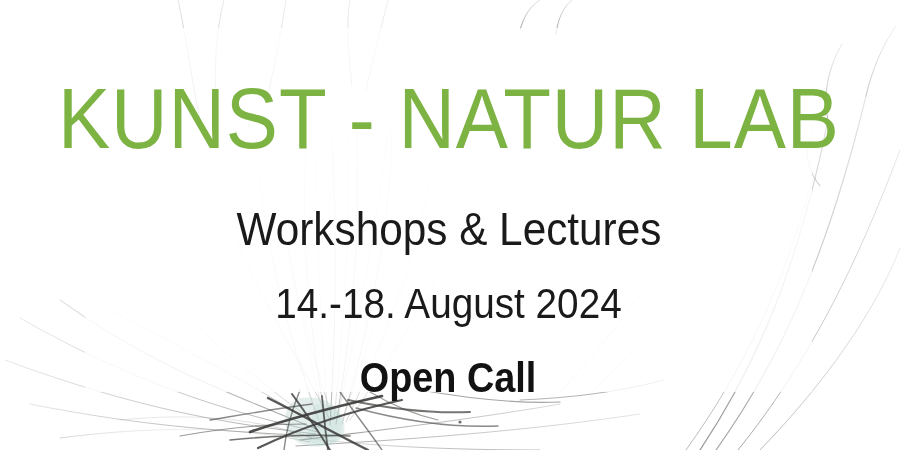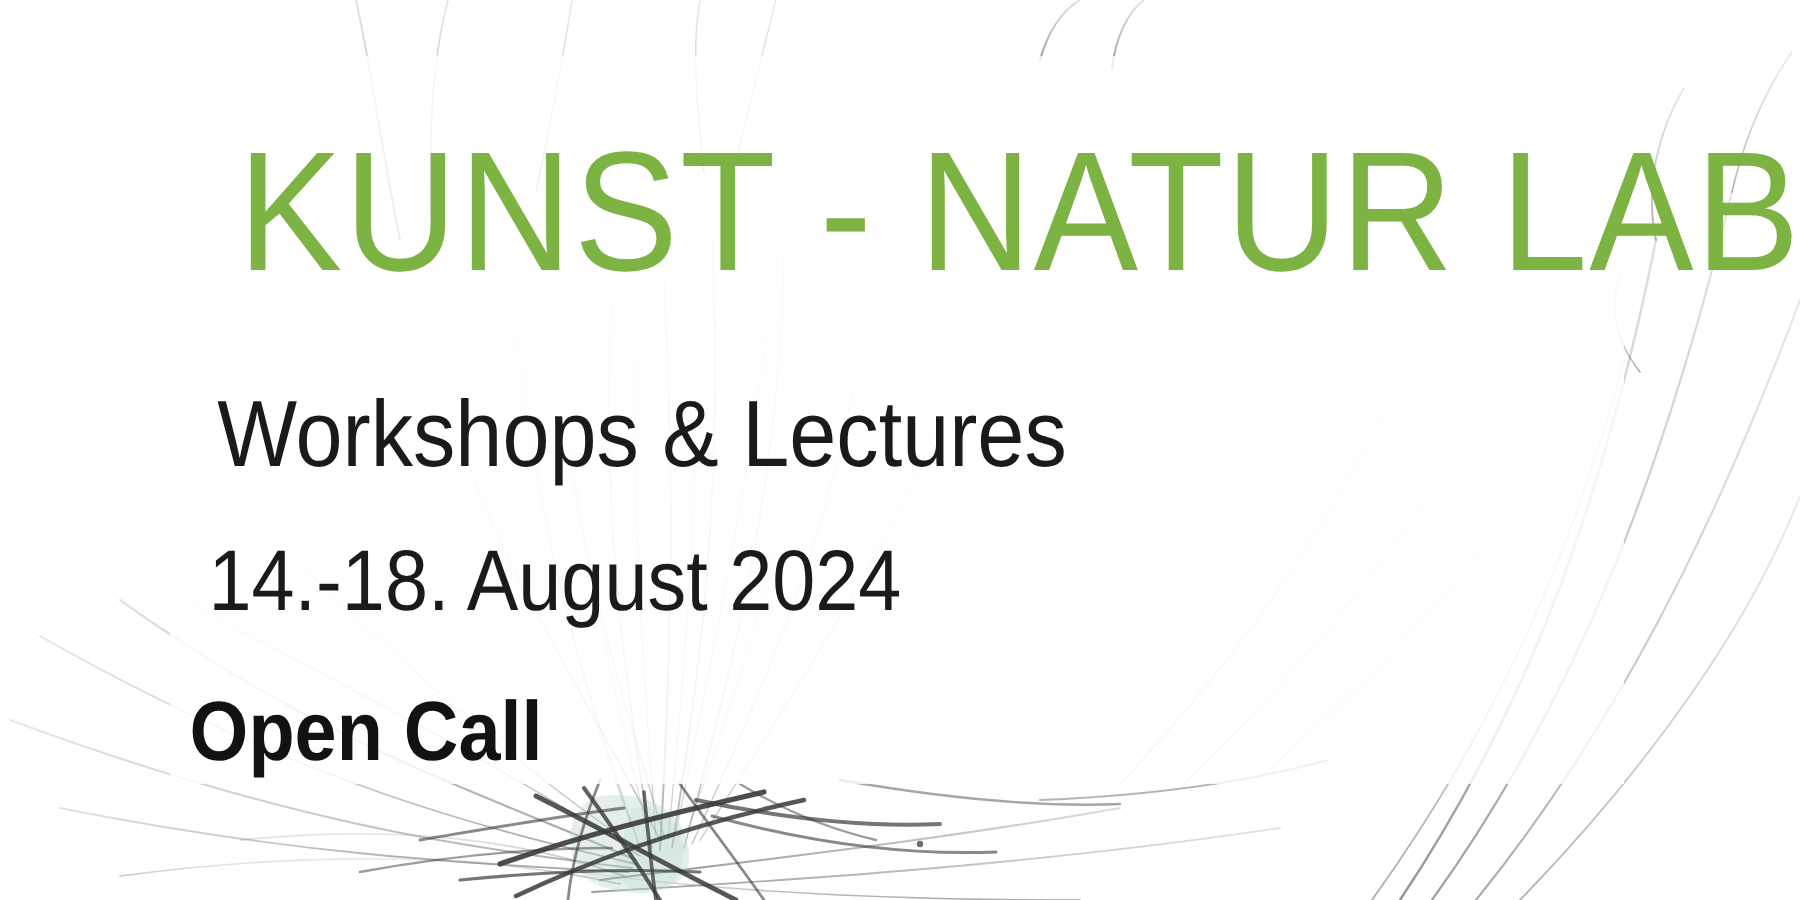--- a/index.html
+++ b/index.html
@@ -15,22 +15,22 @@
   .artwork{
     position:absolute;inset:0;width:900px;height:450px;
     pointer-events:none;
   }
   .panel{
     position:absolute;
     left:85px;top:28px;width:727px;height:364px;
     background:rgba(255,255,255,0.80);
   }
   .textstack{
-    position:absolute;left:85px;top:28px;width:727px;height:364px;
-    display:flex;flex-direction:column;align-items:flex-start;
+    position:absolute;left:85px;top:40px;width:727px;height:364px;
+    display:flex;flex-direction:column;align-items:center;
     justify-content:flex-start;
   }
   .title{
     margin:0;padding:0;
     font-family:"Liberation Sans Narrow","Liberation Sans",sans-serif;
     font-size:85px;line-height:1;letter-spacing:1px;
     font-weight:400;
     transform:scaleX(0.92);
     white-space:nowrap;
     margin-top:36px;

